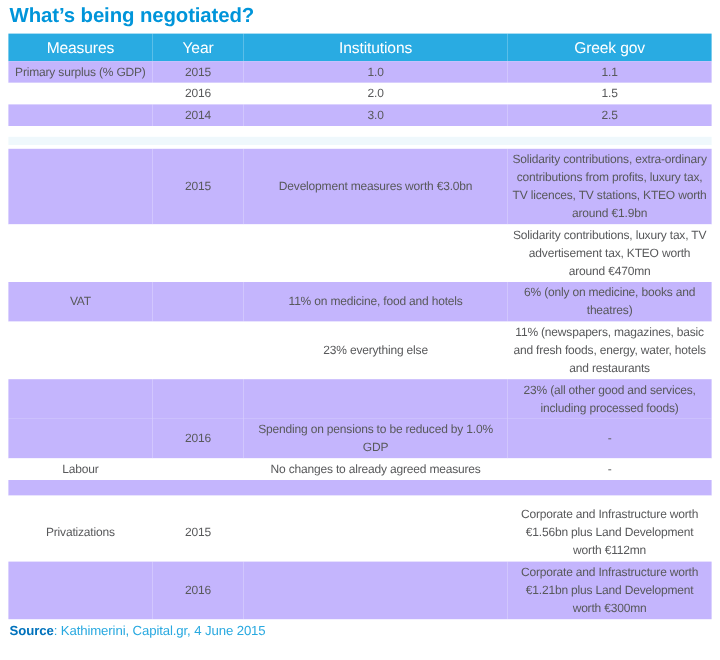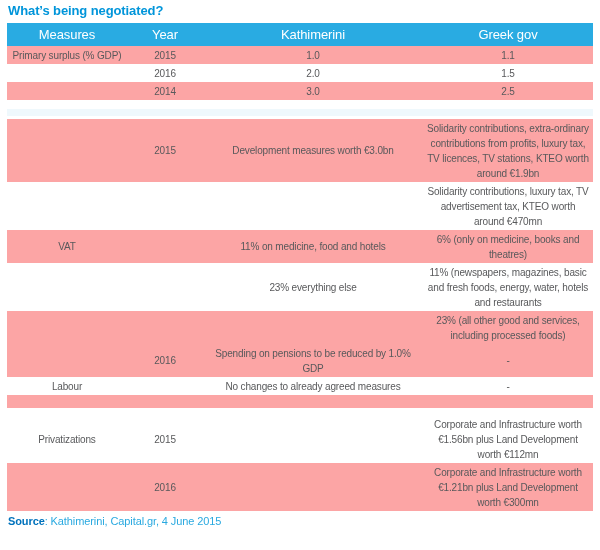--- a/index.html
+++ b/index.html
@@ -9,21 +9,21 @@
     background: #ffffff;
     font-family: "Liberation Sans", sans-serif;
   }
   .page {
     width: 600px; height: 550px;
     box-sizing: border-box;
     padding-top: 3px;
   }
   .chart-title {
     margin: 0 0 5px 8px;
-    font-size: 13px;
+    font-size: 17px;
     font-weight: bold;
     color: #0095DA;
     letter-spacing: -0.1px;
   }
   table.neg-table {
     border-collapse: collapse;
     table-layout: fixed;
     width: 586px;
     margin-left: 7px;
   }
@@ -40,21 +40,21 @@
   }
   table.neg-table td {
     font-size: 10px;
     color: #58595B;
     line-height: 15px;
     padding: 1.5px 4px;
     text-align: center;
     vertical-align: middle;
     letter-spacing: -0.15px;
   }
-  tr.bg-light td { background: #fca5a5; }
+  tr.bg-light td { background: #c4b5fd; }
   tr.bg-white td { background: #ffffff; }
   tr.bg-faint td { background: #EFF8FC; }
   tr.spacer-row td { padding: 0; line-height: 0; font-size: 0; }
   .source-line {
     margin: 4px 0 0 8px;
     font-size: 11px;
     letter-spacing: -0.1px;
   }
   .source-label { font-weight: bold; color: #0072BC; }
   .source-rest  { color: #29A9E0; }
@@ -70,21 +70,21 @@
     <colgroup>
       <col style="width:120px">
         <col style="width:76px">
         <col style="width:220px">
         <col style="width:170px">
     </colgroup>
     <thead>
       <tr>
           <th>Measures</th>
           <th>Year</th>
-          <th>Kathimerini</th>
+          <th>Institutions</th>
           <th>Greek gov</th>
         </tr>
     </thead>
     <tbody>
         <tr class="bg-light">
           <td>Primary surplus (% GDP)</td>
           <td>2015</td>
           <td>1.0</td>
           <td>1.1</td>
         </tr>

